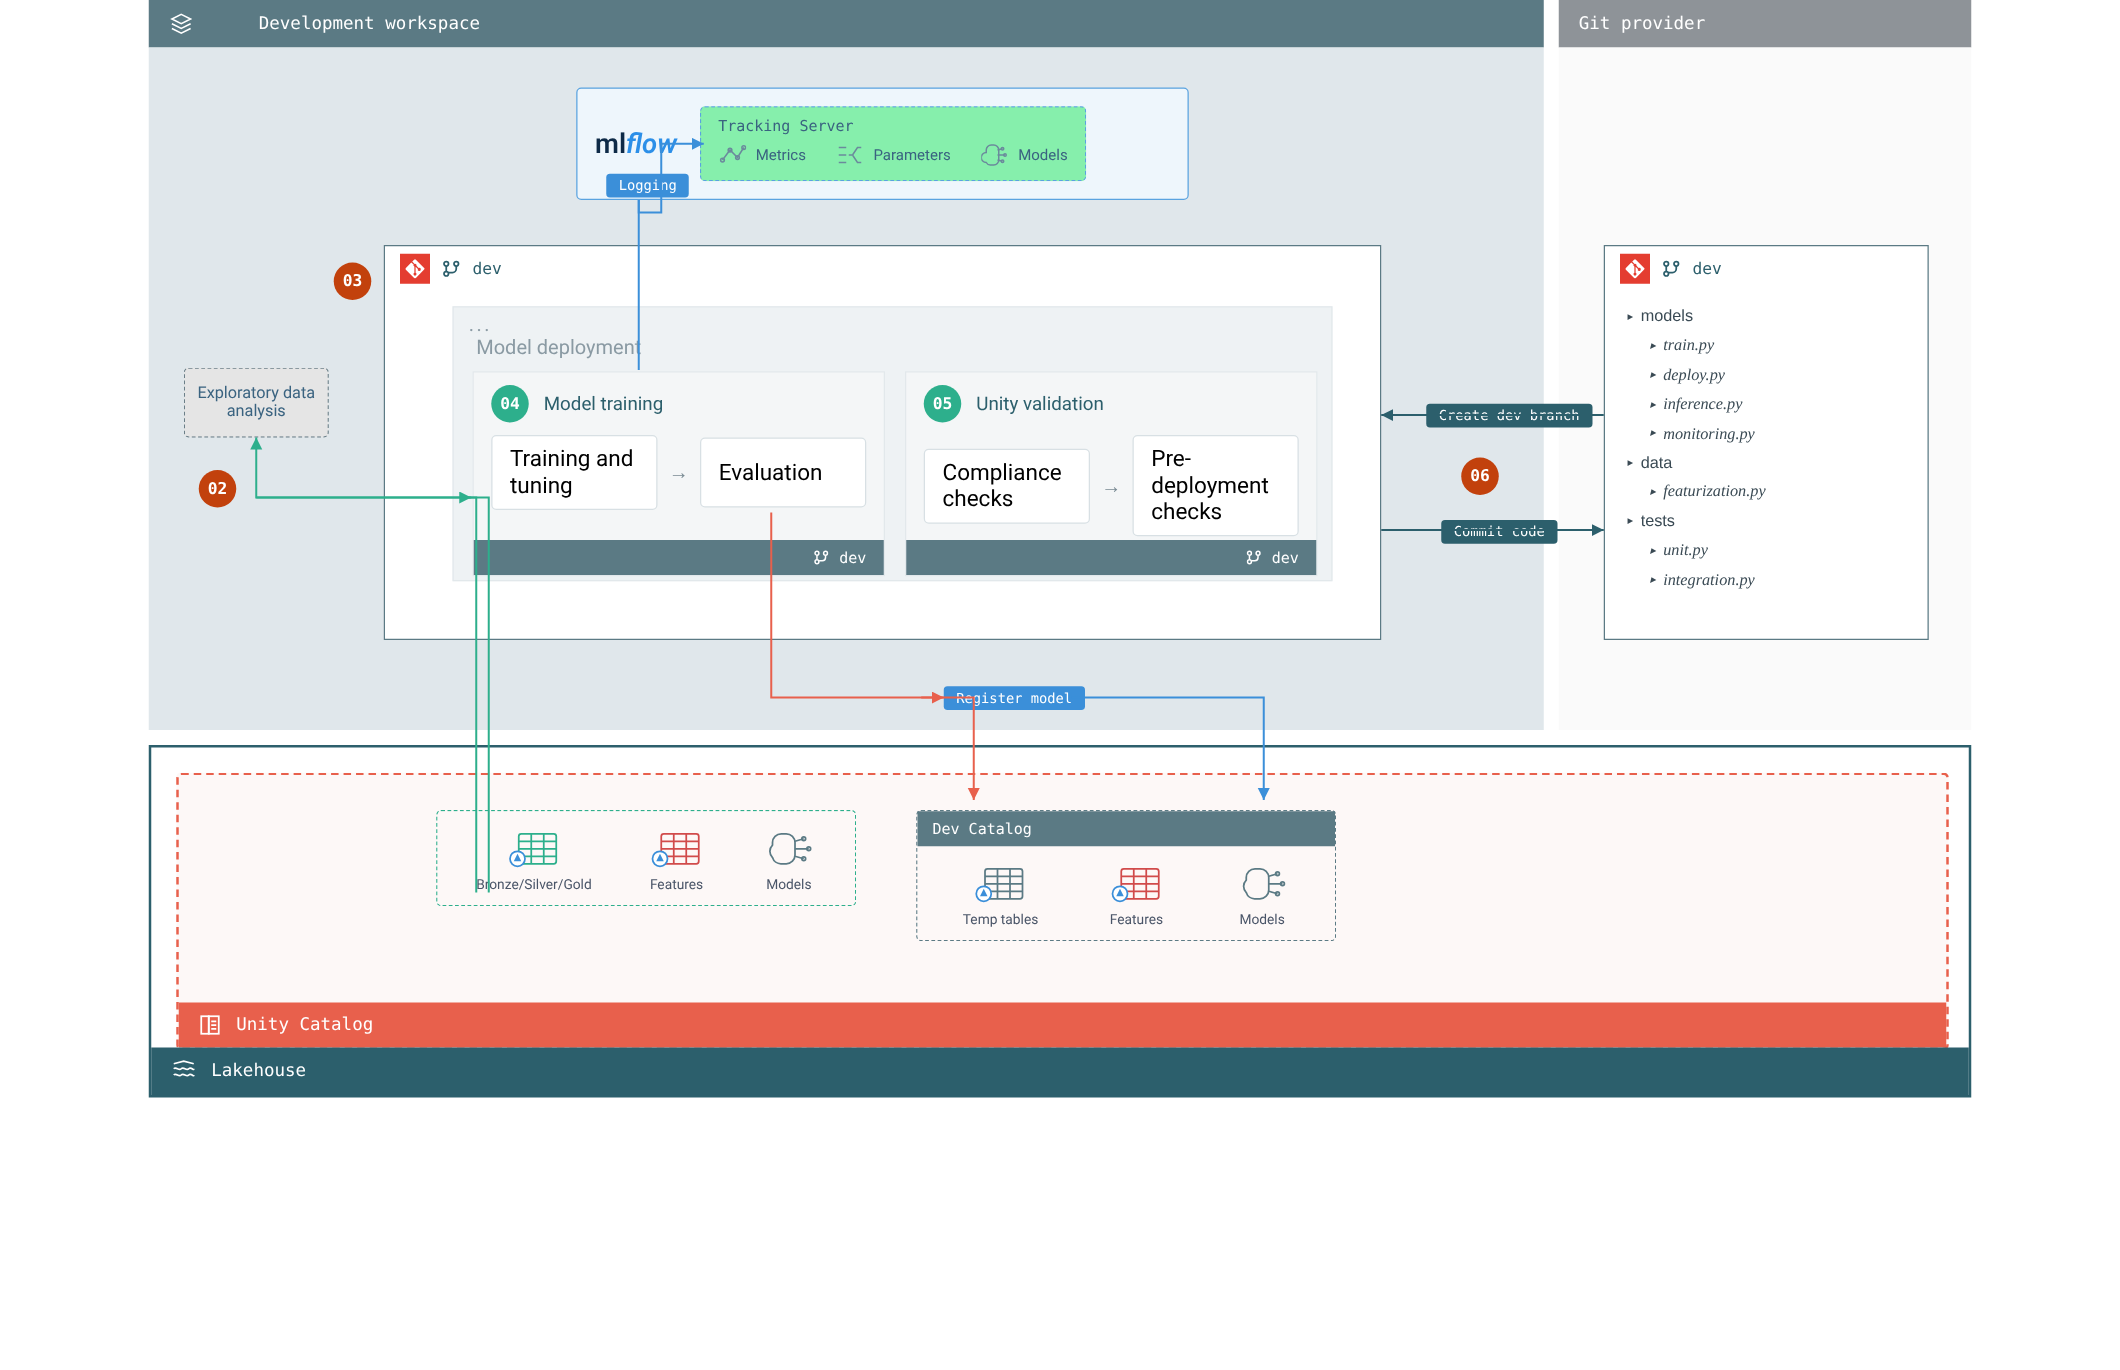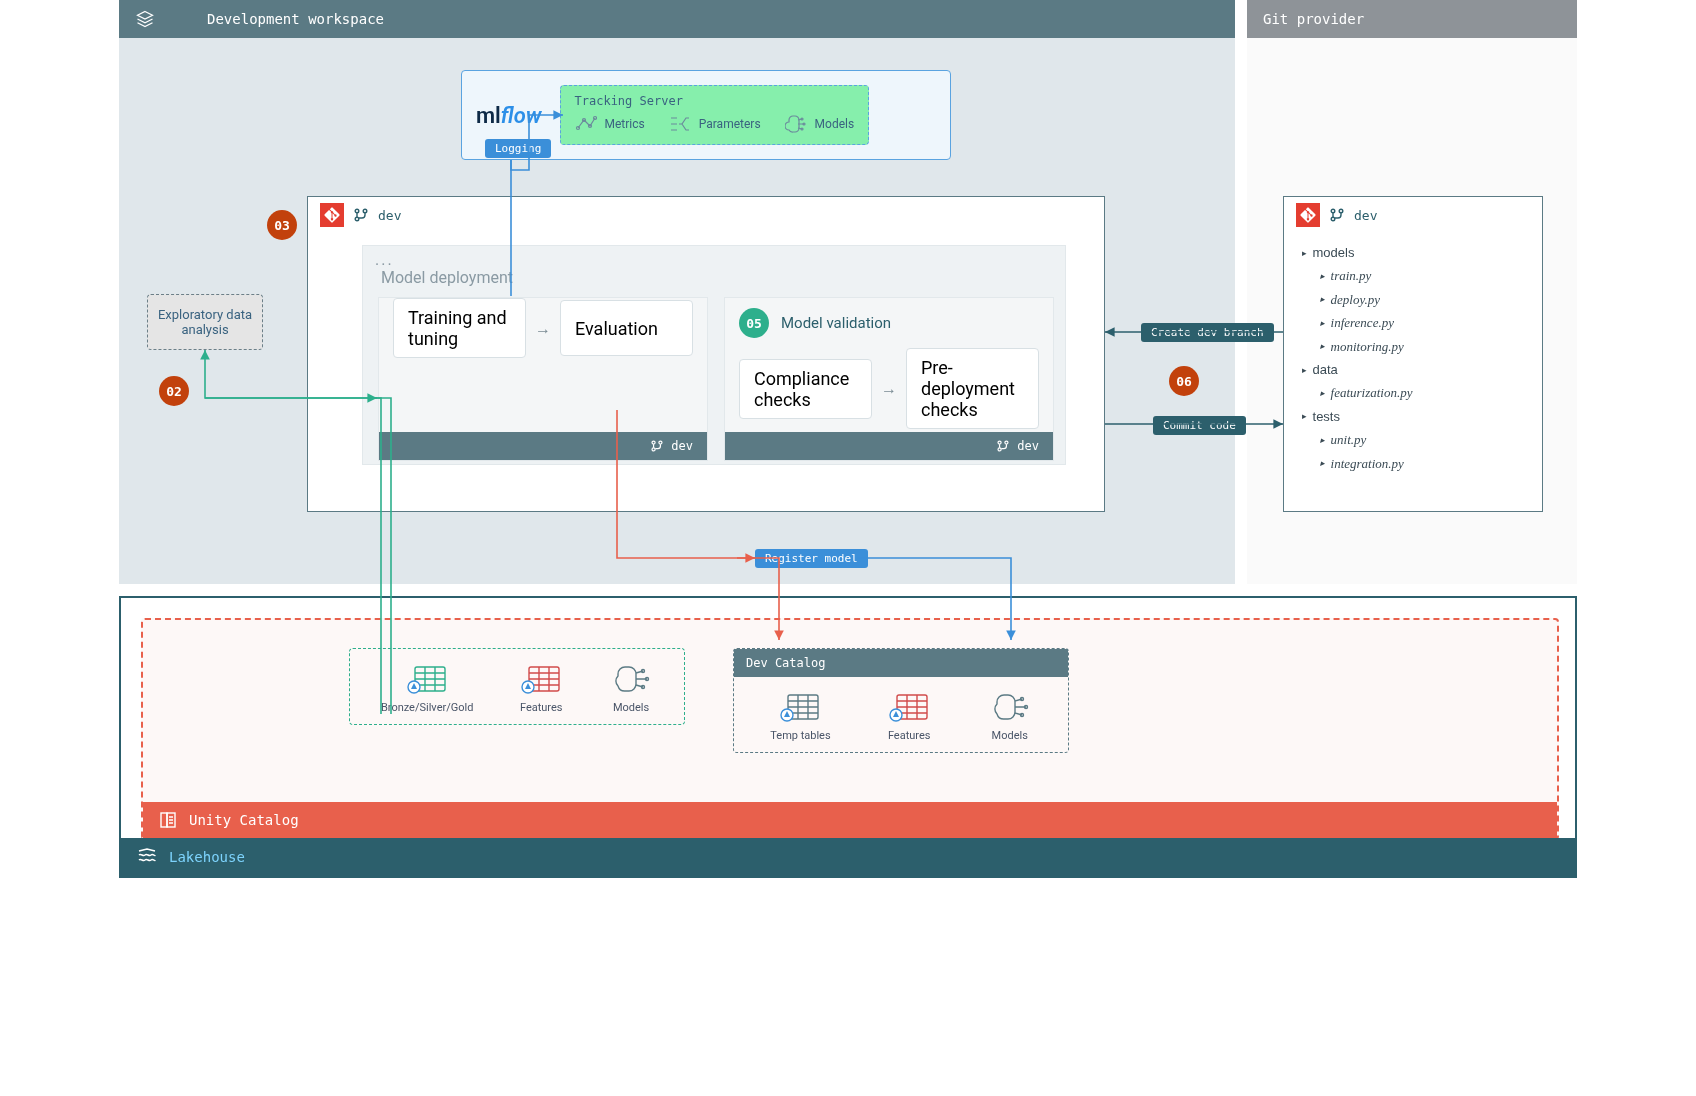--- a/index.html
+++ b/index.html
@@ -10,21 +10,21 @@
 .header-bar { position: absolute; height: 38px; display: flex; align-items: center; padding: 0 16px; font-family: "SF Mono", Monaco, monospace; font-size: 14px; color: #fff; gap: 40px; }
 .dev-workspace-header { top: 0; left: 0; width: 1116px; background: #5B7A84; }
 .git-header { top: 0; left: 1128px; width: 330px; background: #8E9398; }
 
 
 .dev-workspace-body { position: absolute; top: 38px; left: 0; width: 1116px; height: 546px; background: #E0E7EB; }
 .git-body { position: absolute; top: 38px; left: 1128px; width: 330px; height: 546px; background: #FAFAFA; }
 
 
 .lakehouse-outer { position: absolute; top: 596px; left: 0; width: 1458px; height: 282px; border: 2px solid #2C5F6C; background: #fff; }
-.lakehouse-footer { position: absolute; bottom: 0; left: 0; width: 100%; height: 38px; background: #2C5F6C; display: flex; align-items: center; padding: 4px 16px; font-family: "SF Mono", Monaco, monospace; font-size: 14px; color: #7dd3fc; gap: 12px; }
+.lakehouse-footer { position: absolute; bottom: 0; left: 0; width: 100%; height: 38px; background: #2C5F6C; display: flex; align-items: center; padding: 4px 16px; font-family: "SF Mono", Monaco, monospace; font-size: 14px; color: #ffffff; gap: 12px; }
 
 
 .unity-outer { position: absolute; top: 20px; left: 20px; width: 1418px; height: 222px; border: 2px dashed #E8604C; border-radius: 4px; background: #FDF8F7; }
 .unity-footer { position: absolute; bottom: 0; left: 0; width: 100%; height: 36px; background: #E8604C; display: flex; align-items: center; padding: 0 16px; font-family: "SF Mono", Monaco, monospace; font-size: 14px; color: #fff; gap: 12px; }
 
 
 .catalog { position: absolute; top: 28px; width: 336px; border: 1.5px dashed; border-radius: 4px; }
 .prod-catalog { left: 206px; border-color: #2DAF8C; }
 .dev-catalog { left: 590px; border-color: #5B7A84; }
 .catalog-header { height: 28px; display: flex; align-items: center; padding: 0 12px; font-family: "SF Mono", Monaco, monospace; font-size: 12px; color: #fff; }
@@ -164,40 +164,44 @@
       <span>dev</span>
     </div>
 
     <div class="panel-stack">
       <div class="panel-back">
         <div class="dots">...</div>
         <div class="panel-back-title">Model deployment</div>
       </div>
 
       <div class="subpanel left">
+        <div class="subpanel-header">
+          <div class="step-badge">04</div>
+          <span>Model training</span>
+        </div>
         <div class="subpanel-body">
           <div class="task-box">Training and tuning</div>
           <div class="arrow-sym">→</div>
           <div class="task-box">Evaluation</div>
         </div>
         <div class="subpanel-footer">
           <svg width="12" height="12" viewBox="0 0 14 14" stroke="#fff" fill="none" stroke-width="1.4">
               <circle cx="3" cy="3" r="1.8"></circle>
               <circle cx="3" cy="11" r="1.8"></circle>
               <circle cx="11" cy="3" r="1.8"></circle>
               <path d="M3 5v4M11 5v2a3 3 0 0 1-3 3H5"></path>
             </svg>
           <span>dev</span>
         </div>
       </div>
 
       <div class="subpanel right">
         <div class="subpanel-header">
           <div class="step-badge">05</div>
-          <span>Model validation</span>
+          <span>Unity validation</span>
         </div>
         <div class="subpanel-body">
           <div class="task-box">Compliance checks</div>
           <div class="arrow-sym">→</div>
           <div class="task-box">Pre-deployment checks</div>
         </div>
         <div class="subpanel-footer">
           <svg width="12" height="12" viewBox="0 0 14 14" stroke="#fff" fill="none" stroke-width="1.4">
               <circle cx="3" cy="3" r="1.8"></circle>
               <circle cx="3" cy="11" r="1.8"></circle>

